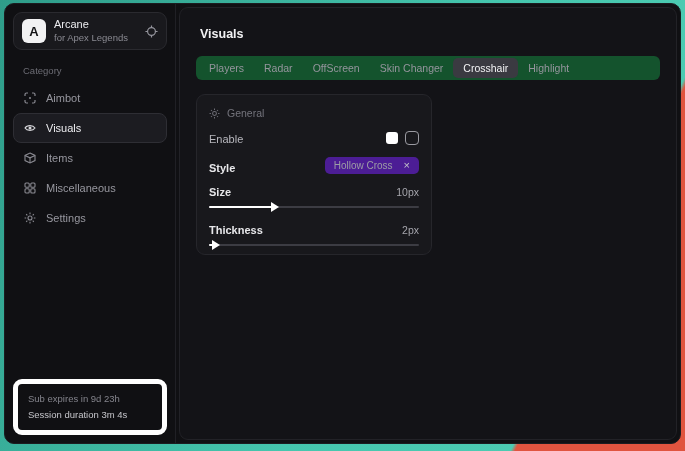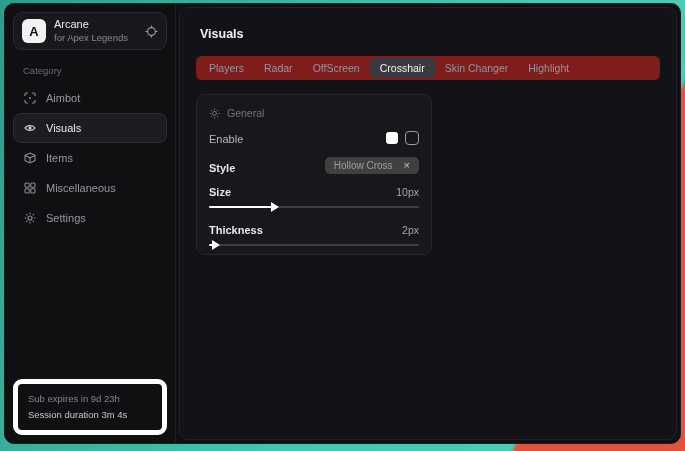--- a/index.html
+++ b/index.html
@@ -31,36 +31,36 @@
   .nav-item.selected{background:#1c1c21;border-color:#2e2e34;color:#ededf0;}
   .nav-item.selected .nav-icon{color:#d6d6da;}
   .sidebar-footer{margin-top:auto;border:5px solid #ffffff;border-radius:9px;
     padding:7px 10px;font-size:9.5px;line-height:1.7;}
   .footer-line1{color:#84848c;}
   .footer-line2{color:#c6c6cb;}
   
   .main{flex:1;margin:3px;border:1px solid #222227;border-radius:9px;background:#131317;
     padding:12px 16px;box-sizing:border-box;position:relative;}
   .main-title{color:#f1f1f3;font-size:12.5px;font-weight:700;margin:7px 0 15px 4px;}
-  .tabbar{height:24px;background:#7f1d1d;border-radius:6px;display:flex;align-items:center;
+  .tabbar{height:24px;background:#14532d;border-radius:6px;display:flex;align-items:center;
     padding:0 3px;width:100%;box-sizing:border-box;}
   .tab{padding:4px 10px;font-size:10.5px;color:#95959d;border-radius:5px;white-space:nowrap;cursor:pointer;}
   .tab.selected{background:#3a3a41;color:#f3f3f5;}
   
   .panel{width:236px;margin-top:14px;background:#18181c;border:1px solid #26262b;border-radius:9px;
     padding:11px 10px 4px;box-sizing:border-box;}
   .panel-header{display:flex;align-items:center;gap:7px;color:#74747c;font-size:10.5px;margin:1px 0 4px 2px;}
   .panel-header .ph-icon{display:flex;color:#6d6d75;}
   .row{display:flex;align-items:flex-end;justify-content:space-between;margin:12px 2px 0;}
   .row-label{font-size:11px;color:#e7e7ea;font-weight:700;}
   .row-label.dim{color:#b7b7bd;font-weight:400;}
   .enable-controls{display:flex;align-items:center;gap:7px;}
   .swatch{width:12px;height:12px;border-radius:3px;background:#ffffff;cursor:pointer;}
   .checkbox{width:14px;height:14px;border-radius:4px;border:1.5px solid #9b9ba2;box-sizing:border-box;cursor:pointer;}
-  .chip{display:flex;align-items:center;gap:11px;background:#404040;border-radius:5px;
+  .chip{display:flex;align-items:center;gap:11px;background:#4c1d95;border-radius:5px;
     padding:3px 9px;font-size:10px;color:#9d9da5;cursor:pointer;}
   .chip-x{color:#c4c4ca;font-size:11px;line-height:1;cursor:pointer;}
   .value{font-size:10.5px;color:#a5a5ac;font-weight:400;}
   .slider{position:relative;height:10px;margin:4px 2px 0;cursor:pointer;}
   .slider-track{position:absolute;top:4px;left:0;right:0;height:2px;background:#3c3c43;border-radius:1px;}
   .slider-fill{position:absolute;top:4px;left:0;height:2px;background:#ffffff;border-radius:1px;}
   .slider-thumb{position:absolute;top:0;width:0;height:0;margin-left:-3px;
     border-top:5px solid transparent;border-bottom:5px solid transparent;border-left:8px solid #ffffff;}
 </style>
 </head>
@@ -158,22 +158,22 @@
     </div>
   </div>
 
   <div class="main">
     <div class="main-title">Visuals</div>
 
     <div class="tabbar">
       <div class="tab">Players</div>
       <div class="tab">Radar</div>
       <div class="tab">OffScreen</div>
+      <div class="tab">Skin Changer</div>
       <div class="tab selected">Crosshair</div>
-      <div class="tab">Skin Changer</div>
       <div class="tab">Highlight</div>
     </div>
 
     <div class="panel">
       <div class="panel-header">
         <span class="ph-icon">
           <svg width="11" height="11" viewBox="0 0 12 12" fill="none" stroke="currentColor" stroke-width="1.1">
             <circle cx="6" cy="6" r="2.1"></circle>
             <line x1="6" y1="0.6" x2="6" y2="2.1"></line>
               <line x1="6" y1="9.9" x2="6" y2="11.4"></line>

